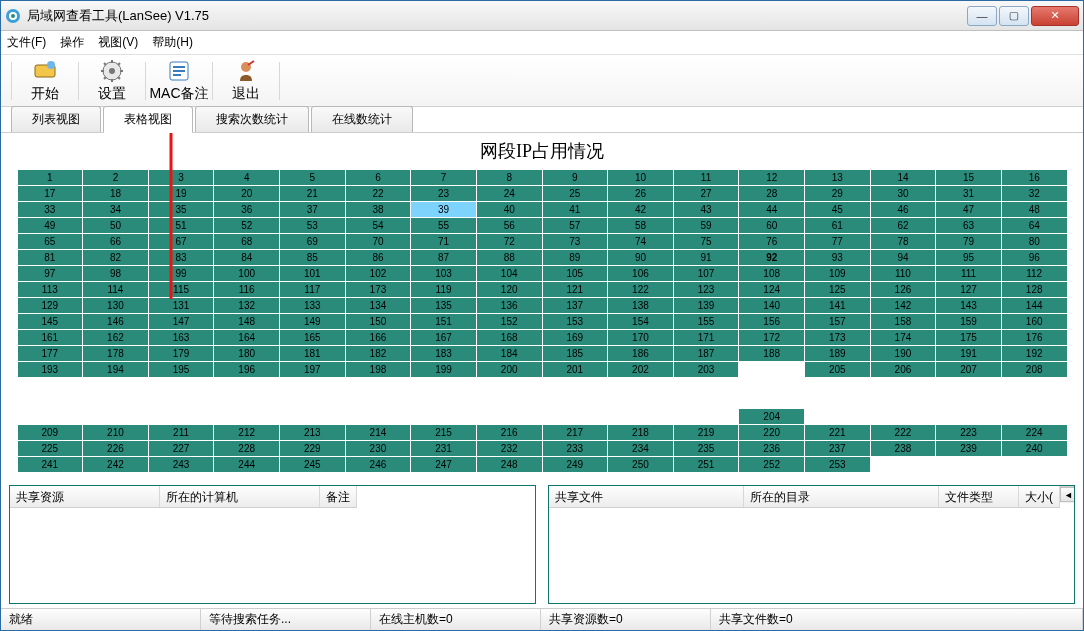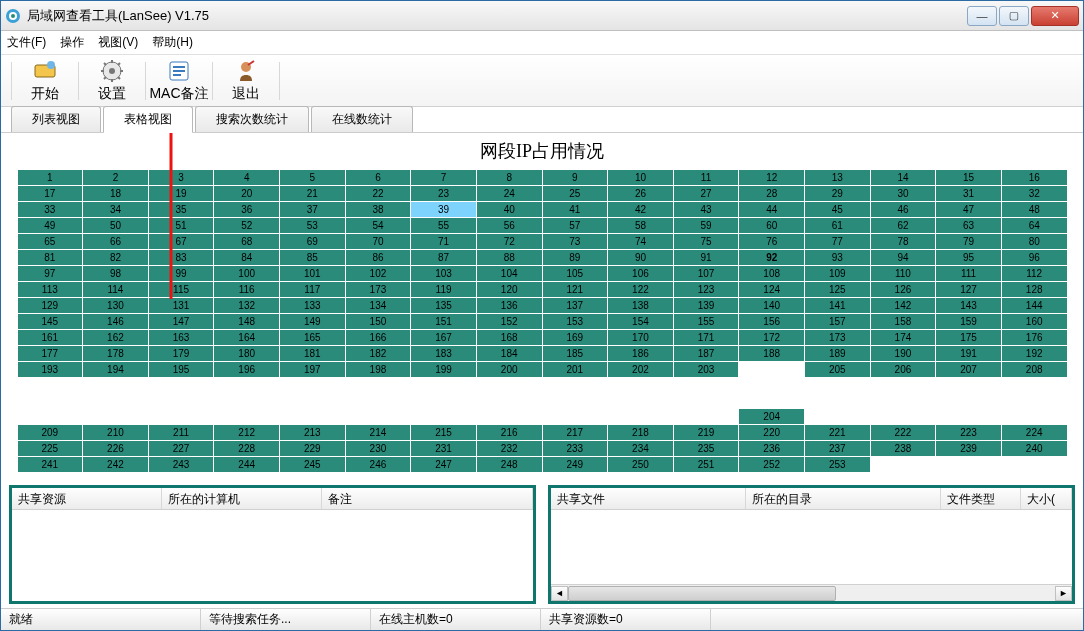--- a/index.html
+++ b/index.html
@@ -34,21 +34,21 @@
 
 .main { flex: 1; display: flex; flex-direction: column; background: #fff; overflow: hidden; }
 .section-title { text-align: center; font-size: 18px; font-family: "SimSun", serif; padding: 6px 0 4px; }
 
 .ip-grid { padding: 2px 16px 6px 16px; }
 .ip-row { display: flex; }
 .ip-cell { flex: 1; height: 15px; margin: 0.5px; background: #2b8b7a; color: #000; font-size: 10px; display: flex; align-items: center; justify-content: center; cursor: default; }
 
 
 .panels { display: flex; gap: 12px; padding: 6px 8px 4px; height: 176px; }
-.panel { flex: 1; border: 3px solid #0f766e; background: #fff; display: flex; flex-direction: column; overflow: hidden; }
+.panel { flex: 1; border: 1px solid #0f766e; background: #fff; display: flex; flex-direction: row; overflow: hidden; }
 .panel .cols { display: flex; height: 22px; background: linear-gradient(to bottom,#fefefe,#ececec); border-bottom: 1px solid #d0d0d0; }
 .panel .col { padding: 3px 6px; border-right: 1px solid #d8d8d8; font-size: 12px; white-space: nowrap; }
 .panel .body { flex: 1; background: #fff; overflow: auto; }
 .hscroll { height: 17px; background: #f0f0f0; border-top: 1px solid #d0d0d0; display: flex; align-items: center; }
 .hscroll .arrow { width: 17px; height: 15px; background: linear-gradient(to bottom,#fdfdfd,#e3e3e3); border: 1px solid #c0c0c0; display: flex; align-items: center; justify-content: center; font-size: 9px; }
 .hscroll .track { flex: 1; height: 15px; background: #efefef; position: relative; }
 .hscroll .thumb { position: absolute; left: 0; width: 55%; height: 100%; background: linear-gradient(to bottom,#e6e6e6,#cfcfcf); border: 1px solid #b0b0b0; border-radius: 2px; }
 
 
 .statusbar { height: 22px; background: linear-gradient(to bottom,#fefefe,#e8e8e8); border-top: 1px solid #ccc; display: flex; align-items: center; font-size: 12px; }
@@ -452,15 +452,16 @@
         </div>
       </div>
     </div>
   </div>
 
   <div class="statusbar">
     <div class="cell" style="width:200px">就绪</div>
     <div class="cell" style="width:170px">等待搜索任务...</div>
     <div class="cell" style="width:170px">在线主机数=0</div>
     <div class="cell" style="width:170px">共享资源数=0</div>
+    <div class="cell" style="flex:1">共享文件数=0</div>
   </div>
 
 </div>
 
 </body></html>

